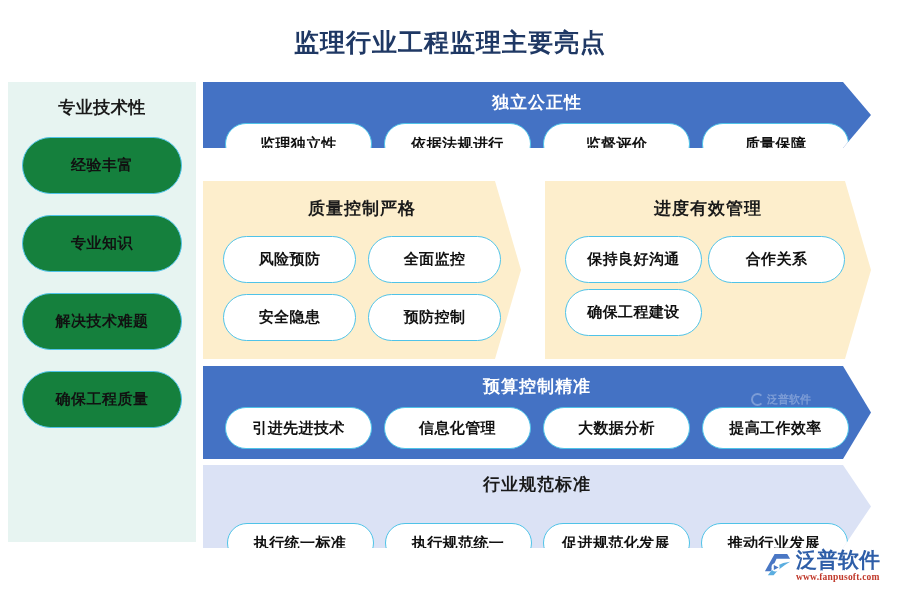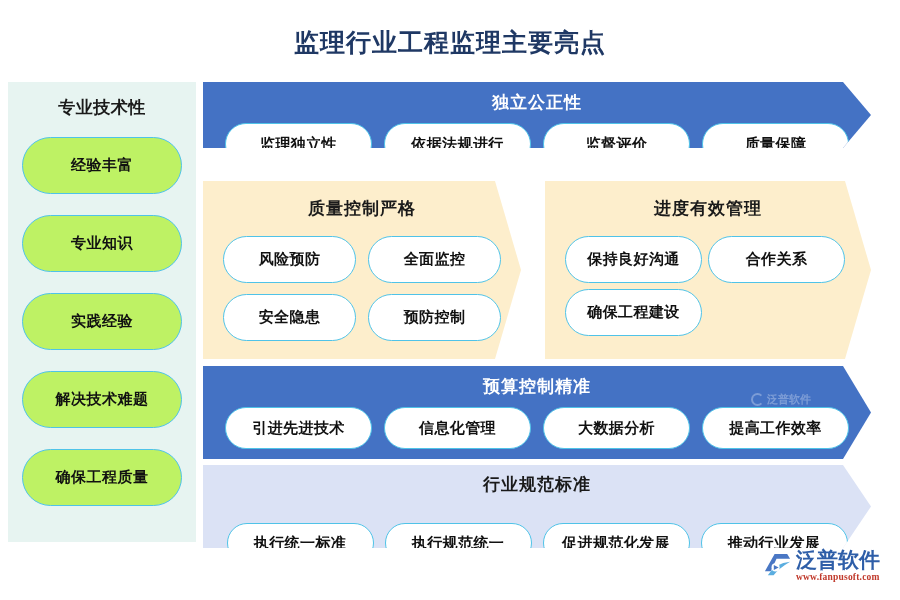--- a/index.html
+++ b/index.html
@@ -26,21 +26,21 @@
     background: #E7F4F1;
     display: flex; flex-direction: column; align-items: center;
   }
   .sidebar-title {
     margin-top: 14px; margin-bottom: 18px;
     font-size: 17px; font-weight: bold; color: #1a1a1a;
     letter-spacing: .5px;
   }
   .pill {
     width: 160px; height: 57px;
-    background: #bef264;
+    background: #15803d;
     border: 1.6px solid #4FC3E8;
     border-radius: 30px;
     display: flex; align-items: center; justify-content: center;
     font-size: 15px; font-weight: bold; color: #111;
     margin-bottom: 21px;
     letter-spacing: .5px;
   }
 
   
   .band {
@@ -161,21 +161,20 @@
 <body>
 
 <div id="canvas">
 
   <div class="page-title">监理行业工程监理主要亮点</div>
 
   <div class="sidebar">
     <div class="sidebar-title">专业技术性</div>
     <div class="pill">经验丰富</div>
     <div class="pill">专业知识</div>
-    <div class="pill">实践经验</div>
     <div class="pill">解决技术难题</div>
     <div class="pill">确保工程质量</div>
   </div>
 
   <div class="band band-blue arrow-right-28" id="band-independence">
     <div class="band-heading">独立公正性</div>
     <div class="chips">
       <div class="chip">监理独立性</div>
       <div class="chip">依据法规进行</div>
       <div class="chip">监督评价</div>

